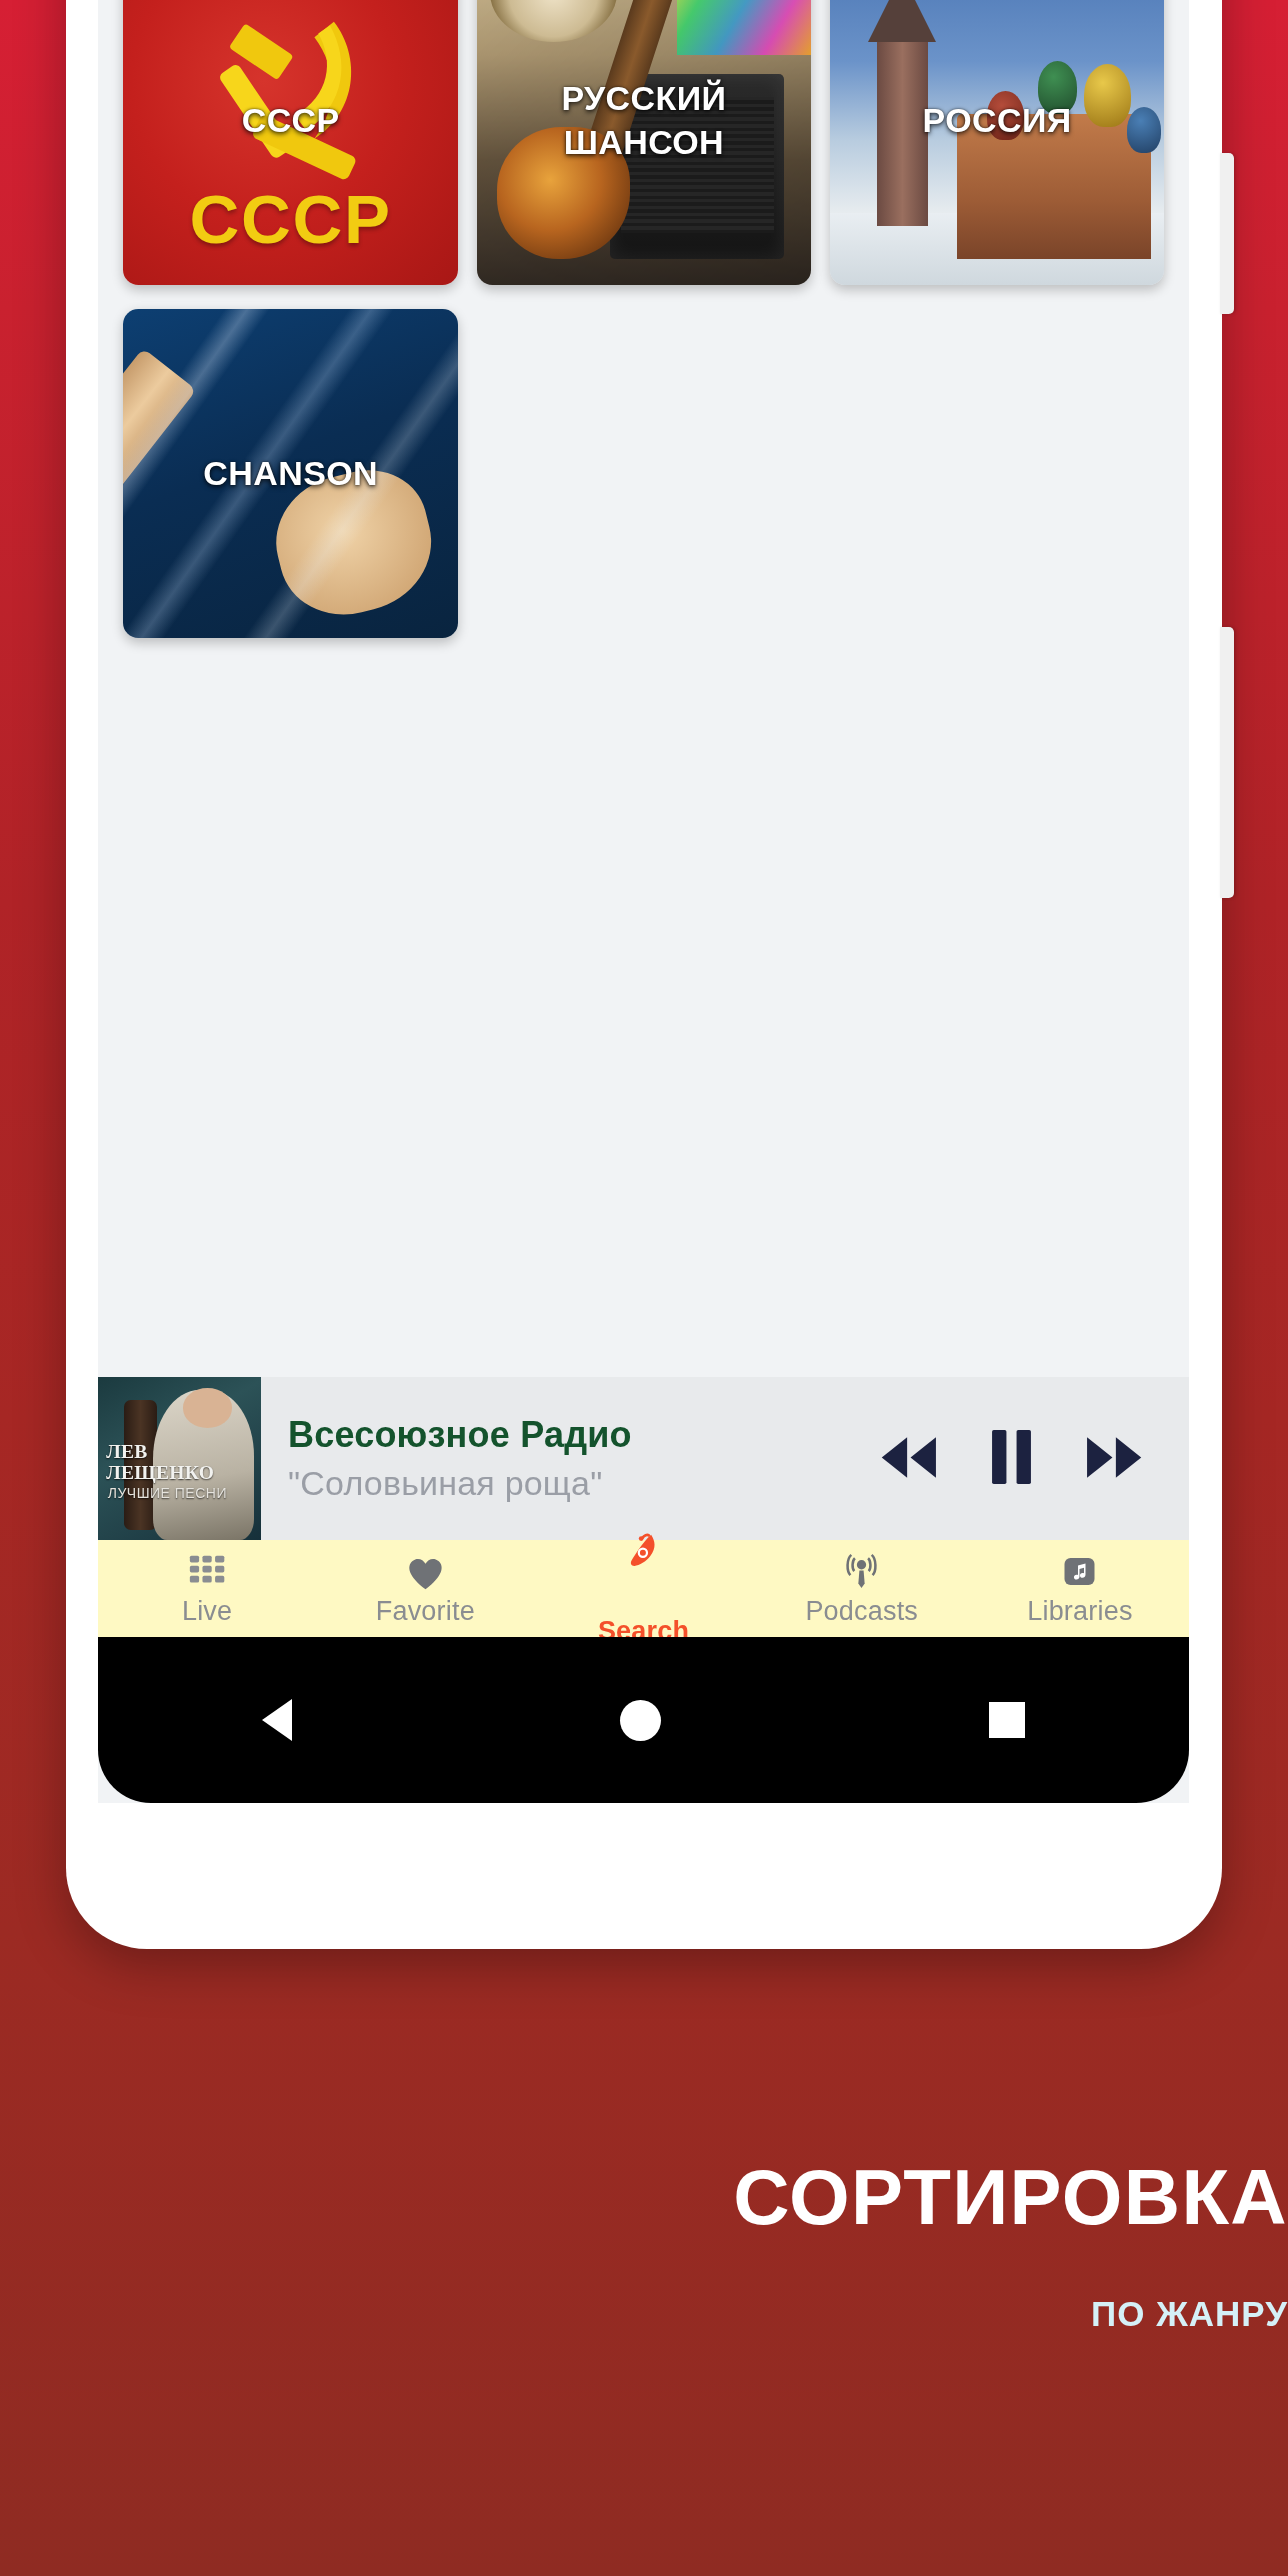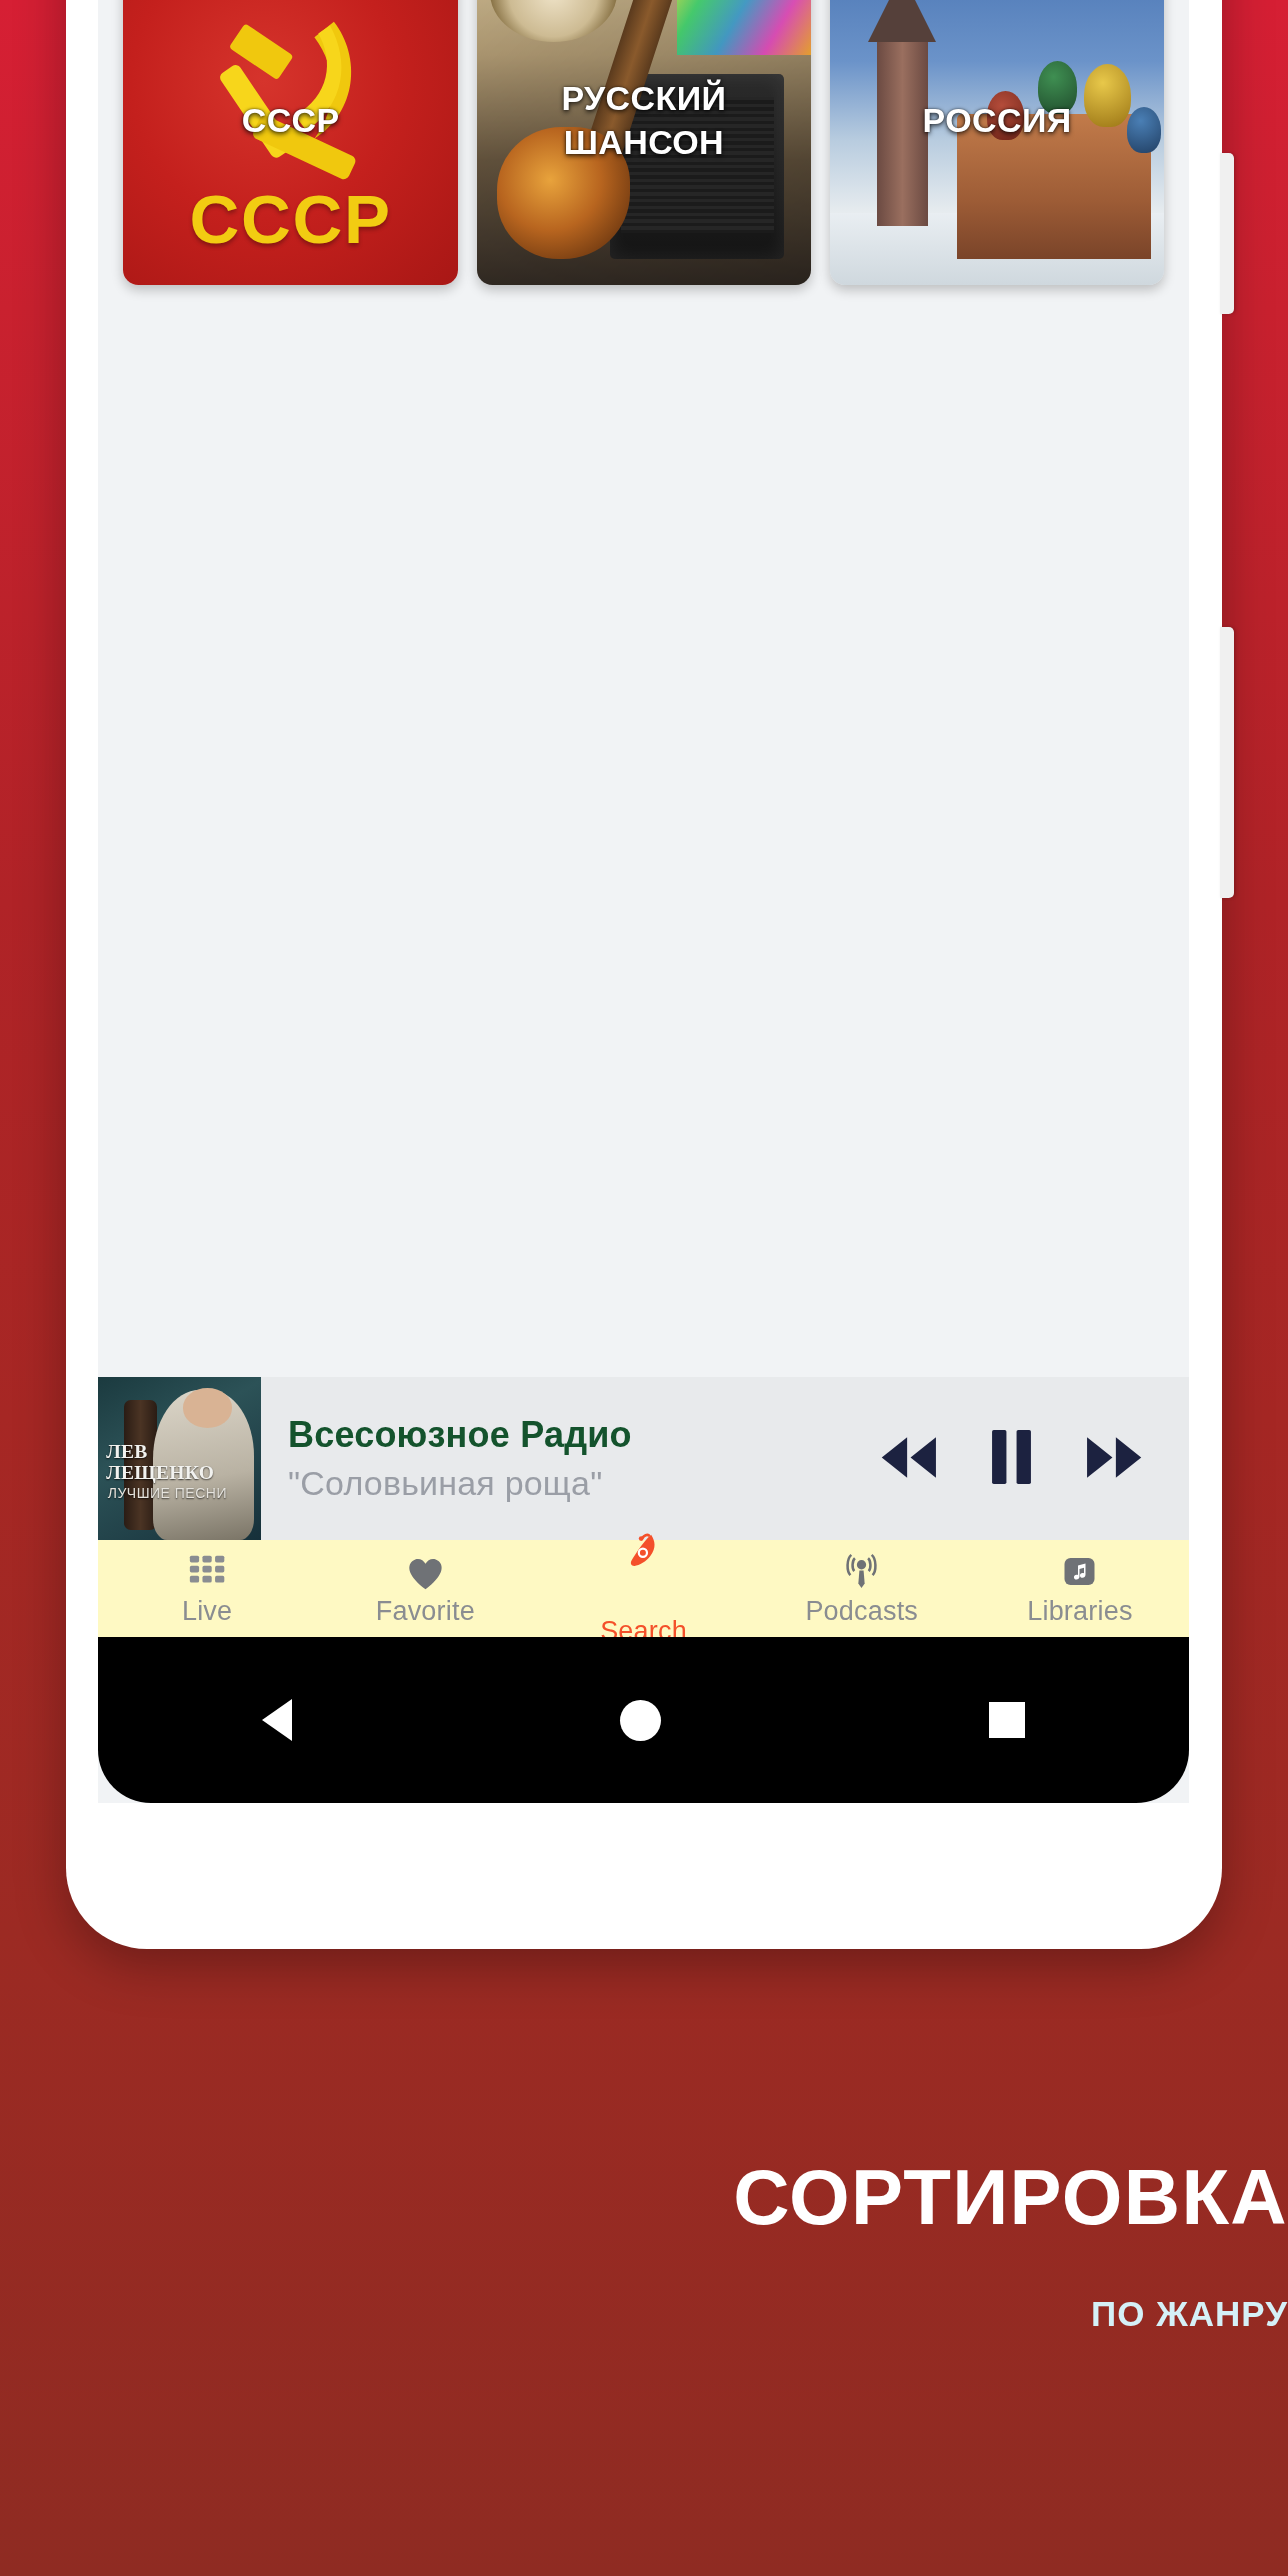--- a/index.html
+++ b/index.html
@@ -276,21 +276,21 @@
     background:#fef9c3;
     display:flex; align-items:center;
   }
   .tab{
     flex:1; display:flex; flex-direction:column;
     align-items:center; justify-content:center; gap:5.1px;
     cursor:pointer;
   }
   .tab-ico{ height:41px; display:flex; align-items:flex-end; }
   .tab-label{ font-size:27px; color:#8a8d91; letter-spacing:0.2px; }
-  .tab.active .tab-label{ color:#f4502a; font-weight:normal;margin-top:40px; }
+  .tab.active .tab-label{ color:#f4502a; font-weight:bold;margin-top:40px; }
 
   
   .sysnav{
     position:absolute; left:0; bottom:0;
     width:1091px; height:166px;
     background:#000;
     display:flex; align-items:center; justify-content:space-around;
     border-radius:0 0 53px 53px;
   }
   .sys-back{
@@ -361,20 +361,28 @@
           <div class="kr-tower"></div>
           <div class="sb-base"></div>
           <div class="sb-dome" style="right:10%; bottom:48%; background:radial-gradient(circle at 40% 30%,#e8c84a,#9a7414);"></div>
           <div class="sb-dome" style="right:26%; bottom:52%; width:39px;height:53px; background:radial-gradient(circle at 40% 30%,#3f8f52,#1f4a2b);"></div>
           <div class="sb-dome" style="right:42%; bottom:44%; width:37px;height:49px; background:radial-gradient(circle at 40% 30%,#b44c3a,#6c2318);"></div>
           <div class="sb-dome" style="right:1%; bottom:40%; width:34px;height:46px; background:radial-gradient(circle at 40% 30%,#4a7fb5,#213f63);"></div>
         </div>
         <div class="label">РОССИЯ</div>
       </div>
 
+      <div class="tile">
+        <div class="bg bg-chanson">
+          <div class="ch-neck"></div>
+          <div class="ch-body"></div>
+          <div class="ch-streak"></div>
+        </div>
+        <div class="label">CHANSON</div>
+      </div>
 
 
 
     </div>
 
     <div class="nowplay">
 
       <div class="album-art">
         <div class="aa-chair"></div>
         <div class="aa-person"></div>

